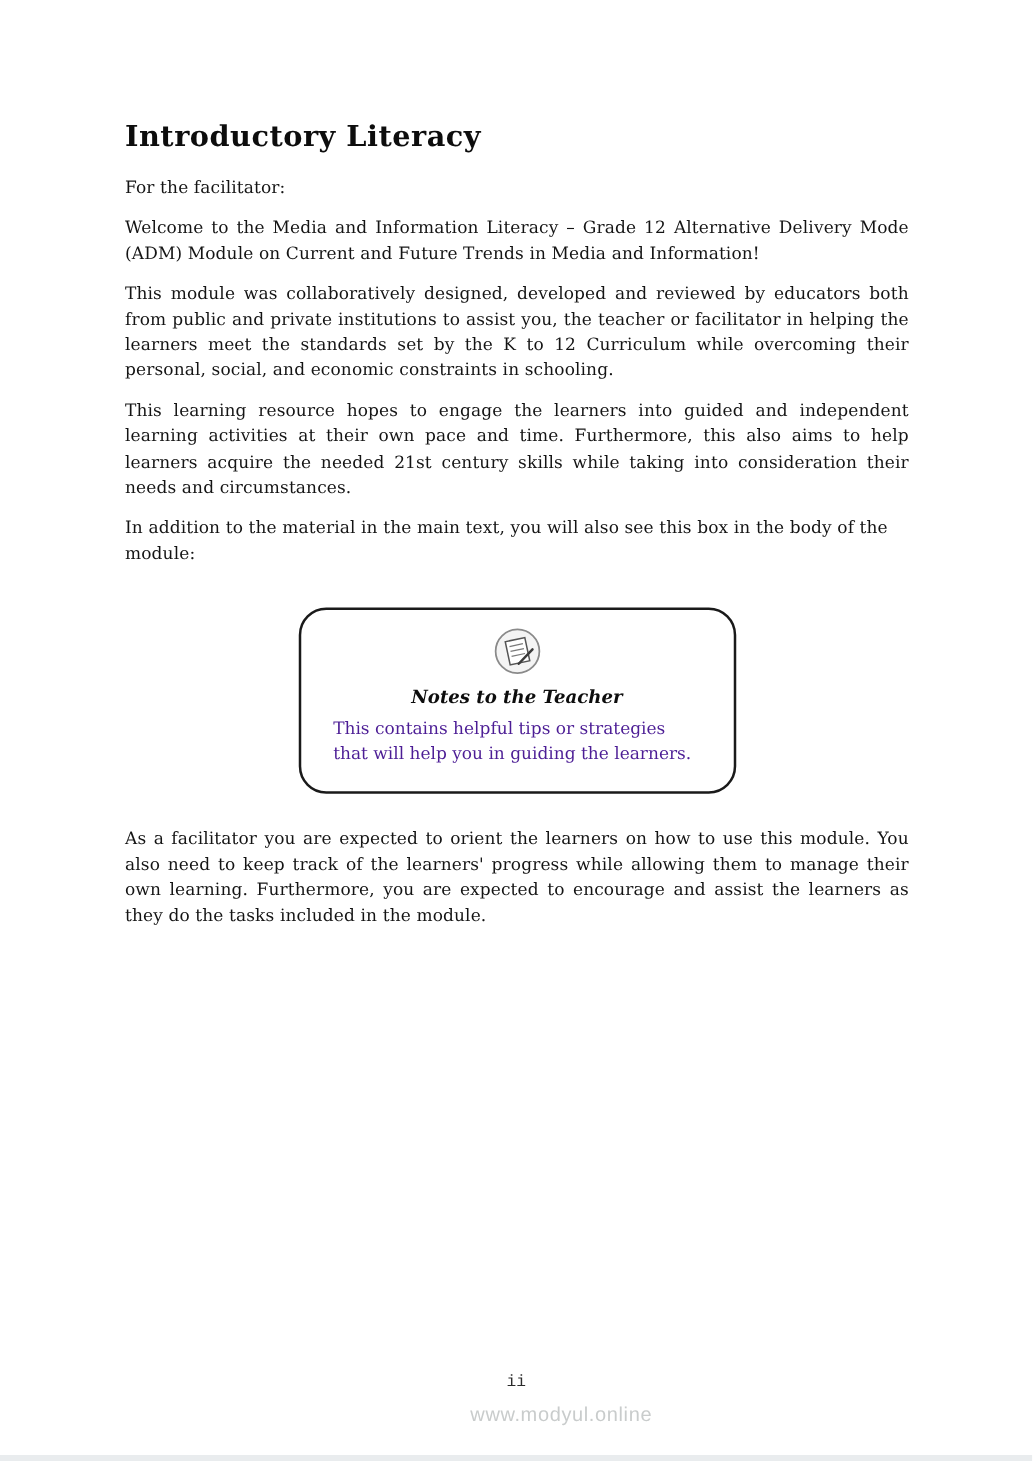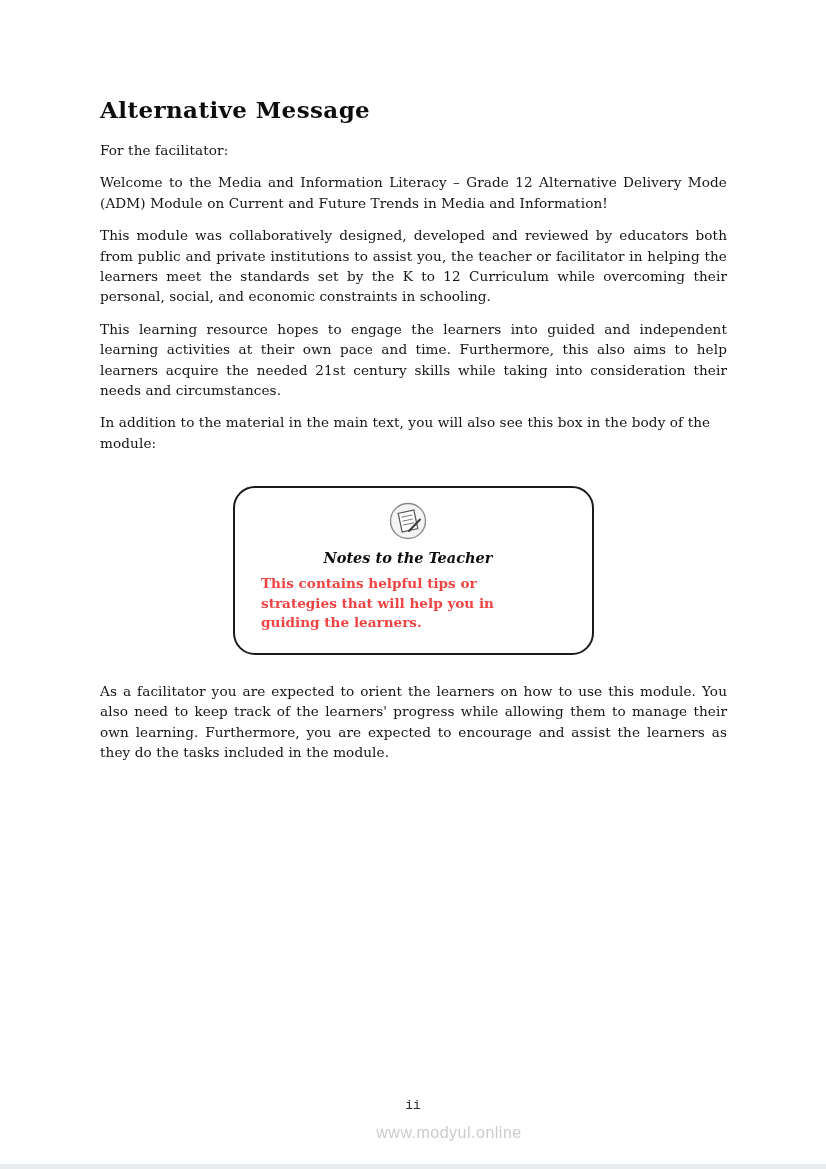--- a/index.html
+++ b/index.html
@@ -44,43 +44,42 @@
     letter-spacing: 0.1px;
   }
   p.para.no-justify {
     text-align: left;
   }
   .note-box {
     width: 294px;
     margin: 33px auto 26px auto;
     border: 2px solid #1a1a1a;
     border-radius: 22px;
-    padding: 13px 37px 20px 26px;
+    padding: 13px 26px 20px 26px;
     text-align: center;
     box-sizing: content-box;
   }
   .note-icon-wrap {
     display: flex;
     justify-content: center;
     margin-bottom: 8px;
   }
   .note-title {
     font-size: 14.5px;
     font-weight: bold;
     font-style: italic;
     margin-bottom: 8px;
     color: #0d0d0d;
   }
   .note-body {
     font-size: 13.6px;
     line-height: 19.5px;
     text-align: left;
     margin: 0;
-    color: #ef4444;
-    font-weight: bold;
+    color: #4c1d95;
   }
   .footer-pagenum {
     position: absolute;
     top: 1098px;
     left: 0;
     width: 100%;
     text-align: center;
     font-family: Liberation Mono, monospace;
     font-size: 13px;
     color: #2b2b2b;
@@ -97,21 +96,21 @@
     color: #c9cccc;
     padding-left: 36px;
   }
 </style>
 </head>
 <body>
 
 <div class="page">
   <div class="content">
 
-    <h1 class="doc-title">Alternative Message</h1>
+    <h1 class="doc-title">Introductory Literacy</h1>
 
     <p class="para no-justify">For the facilitator:</p>
 
     <p class="para">Welcome to the Media and Information Literacy – Grade 12 Alternative Delivery Mode (ADM) Module on Current and Future Trends in Media and Information!</p>
 
     <p class="para">This module was collaboratively designed, developed and reviewed by educators both from public and private institutions to assist you, the teacher or facilitator in helping the learners meet the standards set by the K to 12 Curriculum while overcoming their personal, social, and economic constraints in schooling.</p>
 
     <p class="para">This learning resource hopes to engage the learners into guided and independent learning activities at their own pace and time. Furthermore, this also aims to help learners acquire the needed 21st century skills while taking into consideration their needs and circumstances.</p>
 
     <p class="para no-justify">In addition to the material in the main text, you will also see this box in the body of the module:</p>

